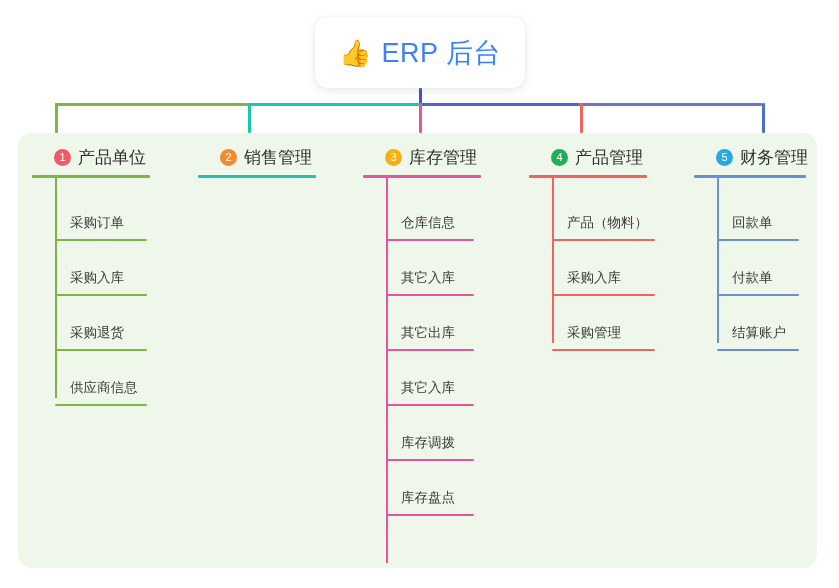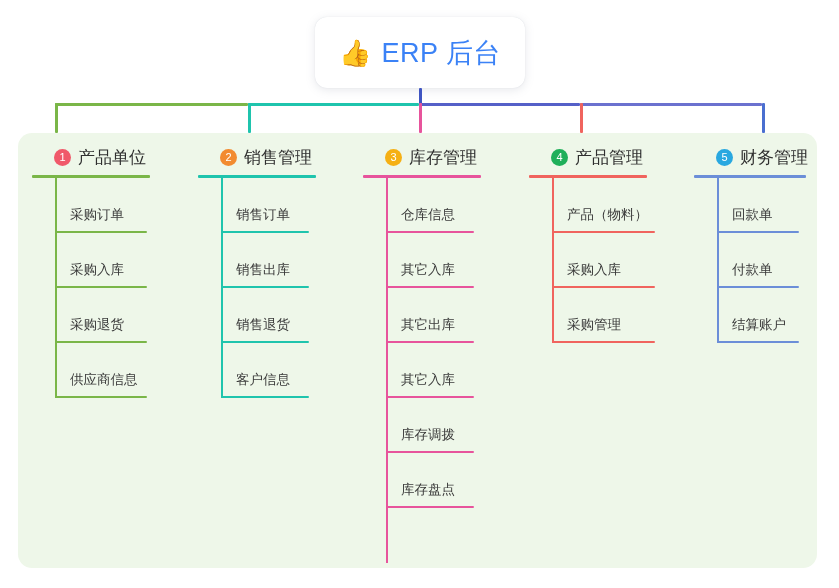--- a/index.html
+++ b/index.html
@@ -99,21 +99,21 @@
     color: #2f2f2f;
     white-space: nowrap;
   }
   .col-rule {
     height: 3px;
     border-radius: 1px;
     margin-top: 6px;
   }
   .col-body {
     position: relative;
-    padding-top: 0px;
+    padding-top: 8px;
   }
   .spine {
     position: absolute;
     left: 23px;
     top: 0;
     width: 2px;
   }
   .node {
     position: relative;
     height: 55px;
@@ -186,39 +186,20 @@
             <div class="node-rule" style="width: 92px; background: rgb(122, 182, 72);"></div>
           </div>
         </div>
       </div>
       <div class="column" style="left: 198px; width: 128px;">
         <div class="col-head">
           <span class="badge" style="background: rgb(242, 139, 48);">2</span>
           <span class="col-title">销售管理</span>
         </div>
         <div class="col-rule" style="width: 118px; background: rgb(31, 196, 173);"></div>
-        <div class="col-body">
-          <div class="spine" style="height: 220px; background: rgb(31, 196, 173);"></div>
-          <div class="node">
-            <span class="node-label">销售订单</span>
-            <div class="node-rule" style="width: 88px; background: rgb(31, 196, 173);"></div>
-          </div>
-          <div class="node">
-            <span class="node-label">销售出库</span>
-            <div class="node-rule" style="width: 88px; background: rgb(31, 196, 173);"></div>
-          </div>
-          <div class="node">
-            <span class="node-label">销售退货</span>
-            <div class="node-rule" style="width: 88px; background: rgb(31, 196, 173);"></div>
-          </div>
-          <div class="node">
-            <span class="node-label">客户信息</span>
-            <div class="node-rule" style="width: 88px; background: rgb(31, 196, 173);"></div>
-          </div>
-        </div>
       </div>
       <div class="column" style="left: 363px; width: 128px;">
         <div class="col-head">
           <span class="badge" style="background: rgb(245, 176, 20);">3</span>
           <span class="col-title">库存管理</span>
         </div>
         <div class="col-rule" style="width: 118px; background: rgb(231, 84, 156);"></div>
         <div class="col-body">
           <div class="spine" style="height: 385px; background: rgb(231, 84, 156);"></div>
           <div class="node">

